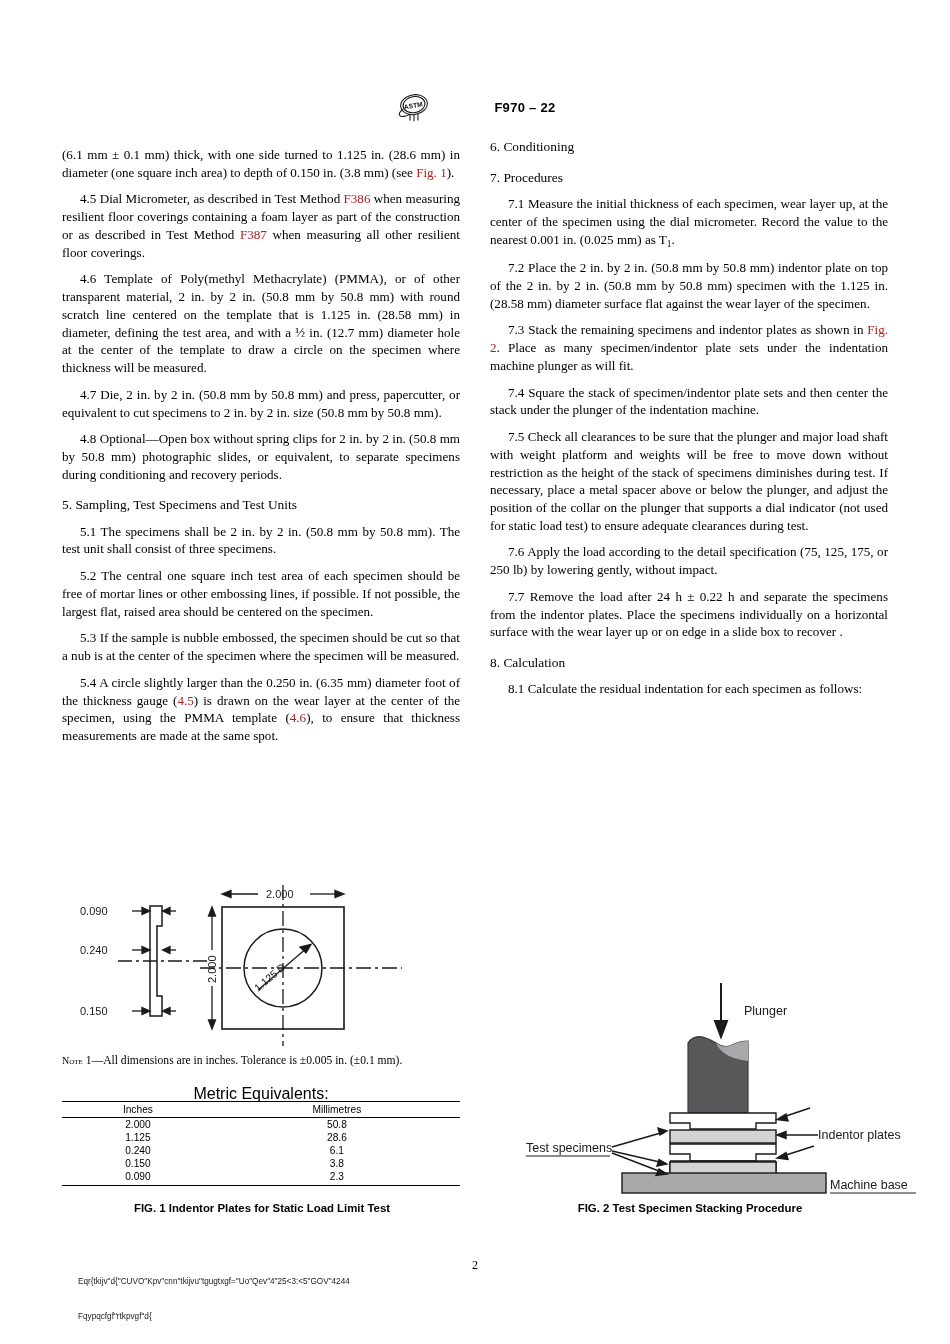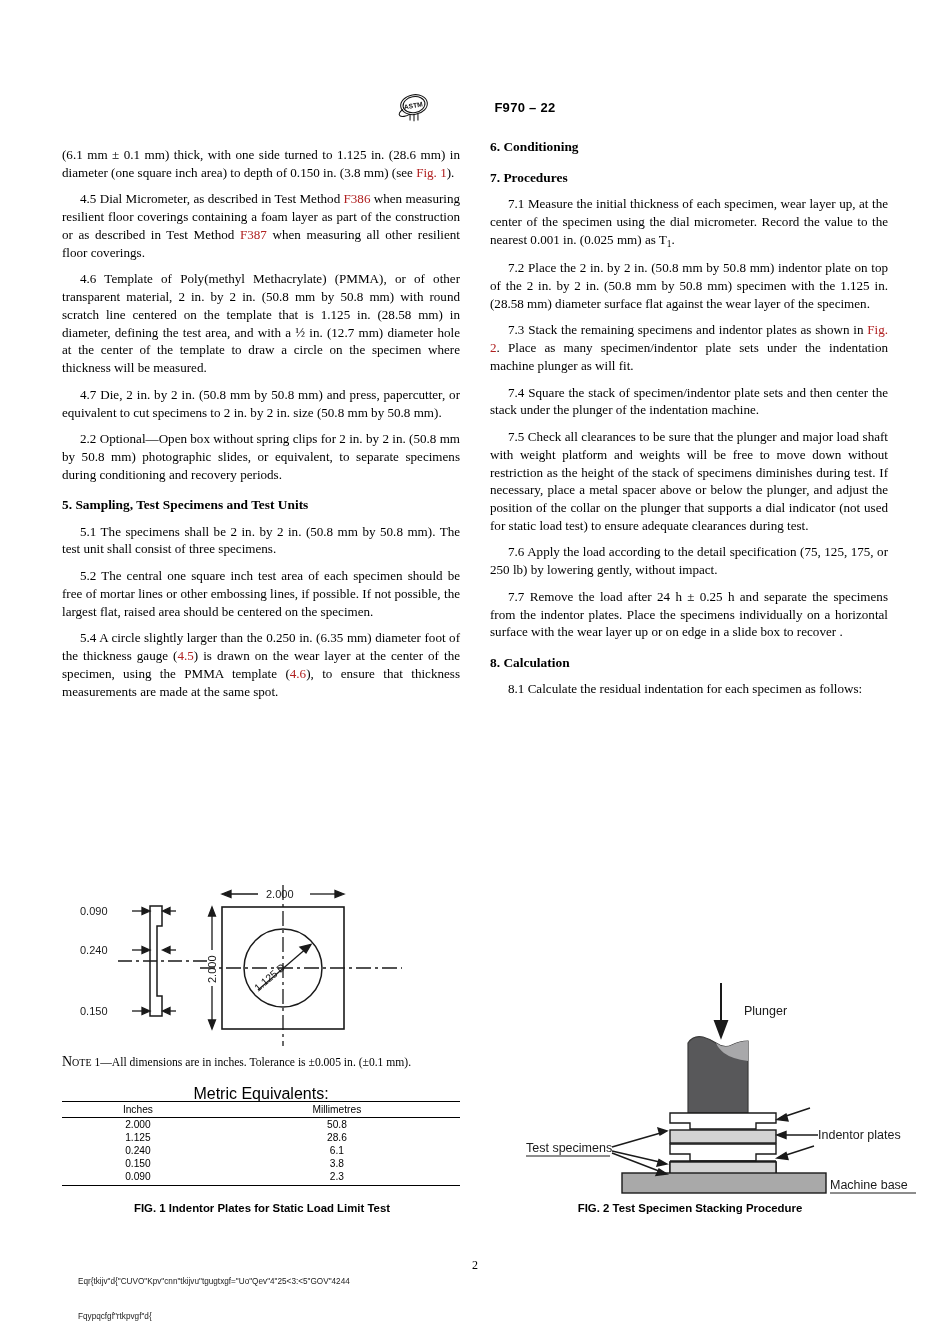--- a/index.html
+++ b/index.html
@@ -59,21 +59,21 @@
   .col-right { left: 490px; }
 
   p.para {
     margin: 8px 0 0 0;
     text-indent: 18px;
   }
   p.para.cont { text-indent: 0; }
   p.gap { margin-top: 9px; }
   h3.sec {
     font-family: "Liberation Serif", serif;
-    font-weight: bold;
+    font-weight: normal;
     font-size: 13.4px;
     margin: 13px 0 4px 0;
     text-indent: 0;
     text-align: left;
   }
   h3.sec.first { margin-top: 0; }
   .it { }
   .ref { color: #b02020; }
   sub { font-size: 0.72em; vertical-align: -0.28em; }
 
@@ -90,21 +90,21 @@
     position: absolute;
     left: 62px;
     top: 1053px;
     width: 398px;
     font-size: 11.6px;
     line-height: 1.3;
     text-align: justify;
   }
   .note .nlabel {
     font-variant: small-caps;
-    font-size: 14px;
+    font-size: 10px;
   }
 
   .metric-title {
     position: absolute;
     left: 62px;
     top: 1085px;
     width: 398px;
     text-align: center;
     font-family: "Liberation Sans", sans-serif;
     font-size: 16px;
@@ -196,46 +196,47 @@
   <div class="col col-left">
 
     <p class="para cont"><span>(6.1 mm ± 0.1 mm) thick, with one side turned to 1.125 in. (28.6 mm) in diameter (one square inch area) to depth of 0.150 in. (3.8 mm) (see </span><span class="ref">Fig. 1</span><span>).</span></p>
 
     <p class="para gap"><span>4.5 </span><span class="it">Dial Micrometer,</span><span> as described in Test Method </span><span class="ref">F386</span><span> when measuring resilient floor coverings containing a foam layer as part of the construction or as described in Test Method </span><span class="ref">F387</span><span> when measuring all other resilient floor coverings.</span></p>
 
     <p class="para gap"><span>4.6 </span><span class="it">Template of Poly(methyl Methacrylate) (PMMA),</span><span> or of other transparent material, 2 in. by 2 in. (50.8 mm by 50.8 mm) with round scratch line centered on the template that is 1.125 in. (28.58 mm) in diameter, defining the test area, and with a ½ in. (12.7 mm) diameter hole at the center of the template to draw a circle on the specimen where thickness will be measured.</span></p>
 
     <p class="para gap"><span>4.7 </span><span class="it">Die,</span><span> 2 in. by 2 in. (50.8 mm by 50.8 mm) and press, papercutter, or equivalent to cut specimens to 2 in. by 2 in. size (50.8 mm by 50.8 mm).</span></p>
 
-    <p class="para gap"><span>2.2 </span><span class="it">Optional</span><span>—Open box without spring clips for 2 in. by 2 in. (50.8 mm by 50.8 mm) photographic slides, or equivalent, to separate specimens during conditioning and recovery periods.</span></p>
+    <p class="para gap"><span>4.8 </span><span class="it">Optional</span><span>—Open box without spring clips for 2 in. by 2 in. (50.8 mm by 50.8 mm) photographic slides, or equivalent, to separate specimens during conditioning and recovery periods.</span></p>
 
     <h3 class="sec">5.  Sampling, Test Specimens and Test Units</h3>
 
     <p class="para">5.1  The specimens shall be 2 in. by 2 in. (50.8 mm by 50.8 mm). The test unit shall consist of three specimens.</p>
     <p class="para gap">5.2  The central one square inch test area of each specimen should be free of mortar lines or other embossing lines, if possible. If not possible, the largest flat, raised area should be centered on the specimen.</p>
+    <p class="para gap">5.3  If the sample is nubble embossed, the specimen should be cut so that a nub is at the center of the specimen where the specimen will be measured.</p>
 
     <p class="para gap"><span>5.4  A circle slightly larger than the 0.250 in. (6.35 mm) diameter foot of the thickness gauge (</span><span class="ref">4.5</span><span>) is drawn on the wear layer at the center of the specimen, using the PMMA template (</span><span class="ref">4.6</span><span>), to ensure that thickness measurements are made at the same spot.</span></p>
   </div>
 
   <div class="col col-right">
 
     <h3 class="sec first">6.  Conditioning</h3>
 
     <h3 class="sec">7.  Procedures</h3>
 
     <p class="para"><span>7.1  Measure the initial thickness of each specimen, wear layer up, at the center of the specimen using the dial micrometer. Record the value to the nearest 0.001 in. (0.025 mm) as </span><span class="it">T</span><sub>1</sub><span>.</span></p>
 
     <p class="para gap">7.2  Place the 2 in. by 2 in. (50.8 mm by 50.8 mm) indentor plate on top of the 2 in. by 2 in. (50.8 mm by 50.8 mm) specimen with the 1.125 in. (28.58 mm) diameter surface flat against the wear layer of the specimen.</p>
 
     <p class="para gap"><span>7.3  Stack the remaining specimens and indentor plates as shown in </span><span class="ref">Fig. 2</span><span>. Place as many specimen/indentor plate sets under the indentation machine plunger as will fit.</span></p>
 
     <p class="para gap">7.4  Square the stack of specimen/indentor plate sets and then center the stack under the plunger of the indentation machine.</p>
     <p class="para gap">7.5  Check all clearances to be sure that the plunger and major load shaft with weight platform and weights will be free to move down without restriction as the height of the stack of specimens diminishes during test. If necessary, place a metal spacer above or below the plunger, and adjust the position of the collar on the plunger that supports a dial indicator (not used for static load test) to ensure adequate clearances during test.</p>
     <p class="para gap">7.6  Apply the load according to the detail specification (75, 125, 175, or 250 lb) by lowering gently, without impact.</p>
-    <p class="para gap">7.7  Remove the load after 24 h ± 0.25 h and separate the specimens from the indentor plates. Place the specimens individually on a horizontal surface with the wear layer up or on edge in a slide box to recover .</p>
+    <p class="para gap">7.7  Remove the load after 24 h ± 0.22 h and separate the specimens from the indentor plates. Place the specimens individually on a horizontal surface with the wear layer up or on edge in a slide box to recover .</p>
 
 
     <h3 class="sec">8.  Calculation</h3>
     <p class="para">8.1  Calculate the residual indentation for each specimen as follows:</p>
   </div>
 
   <div class="fig1-wrap">
     <svg class="fig1-draw" width="380" height="168" viewBox="0 0 380 168">
       <g stroke="#1a1a1a" fill="none" stroke-width="1.5">
 

